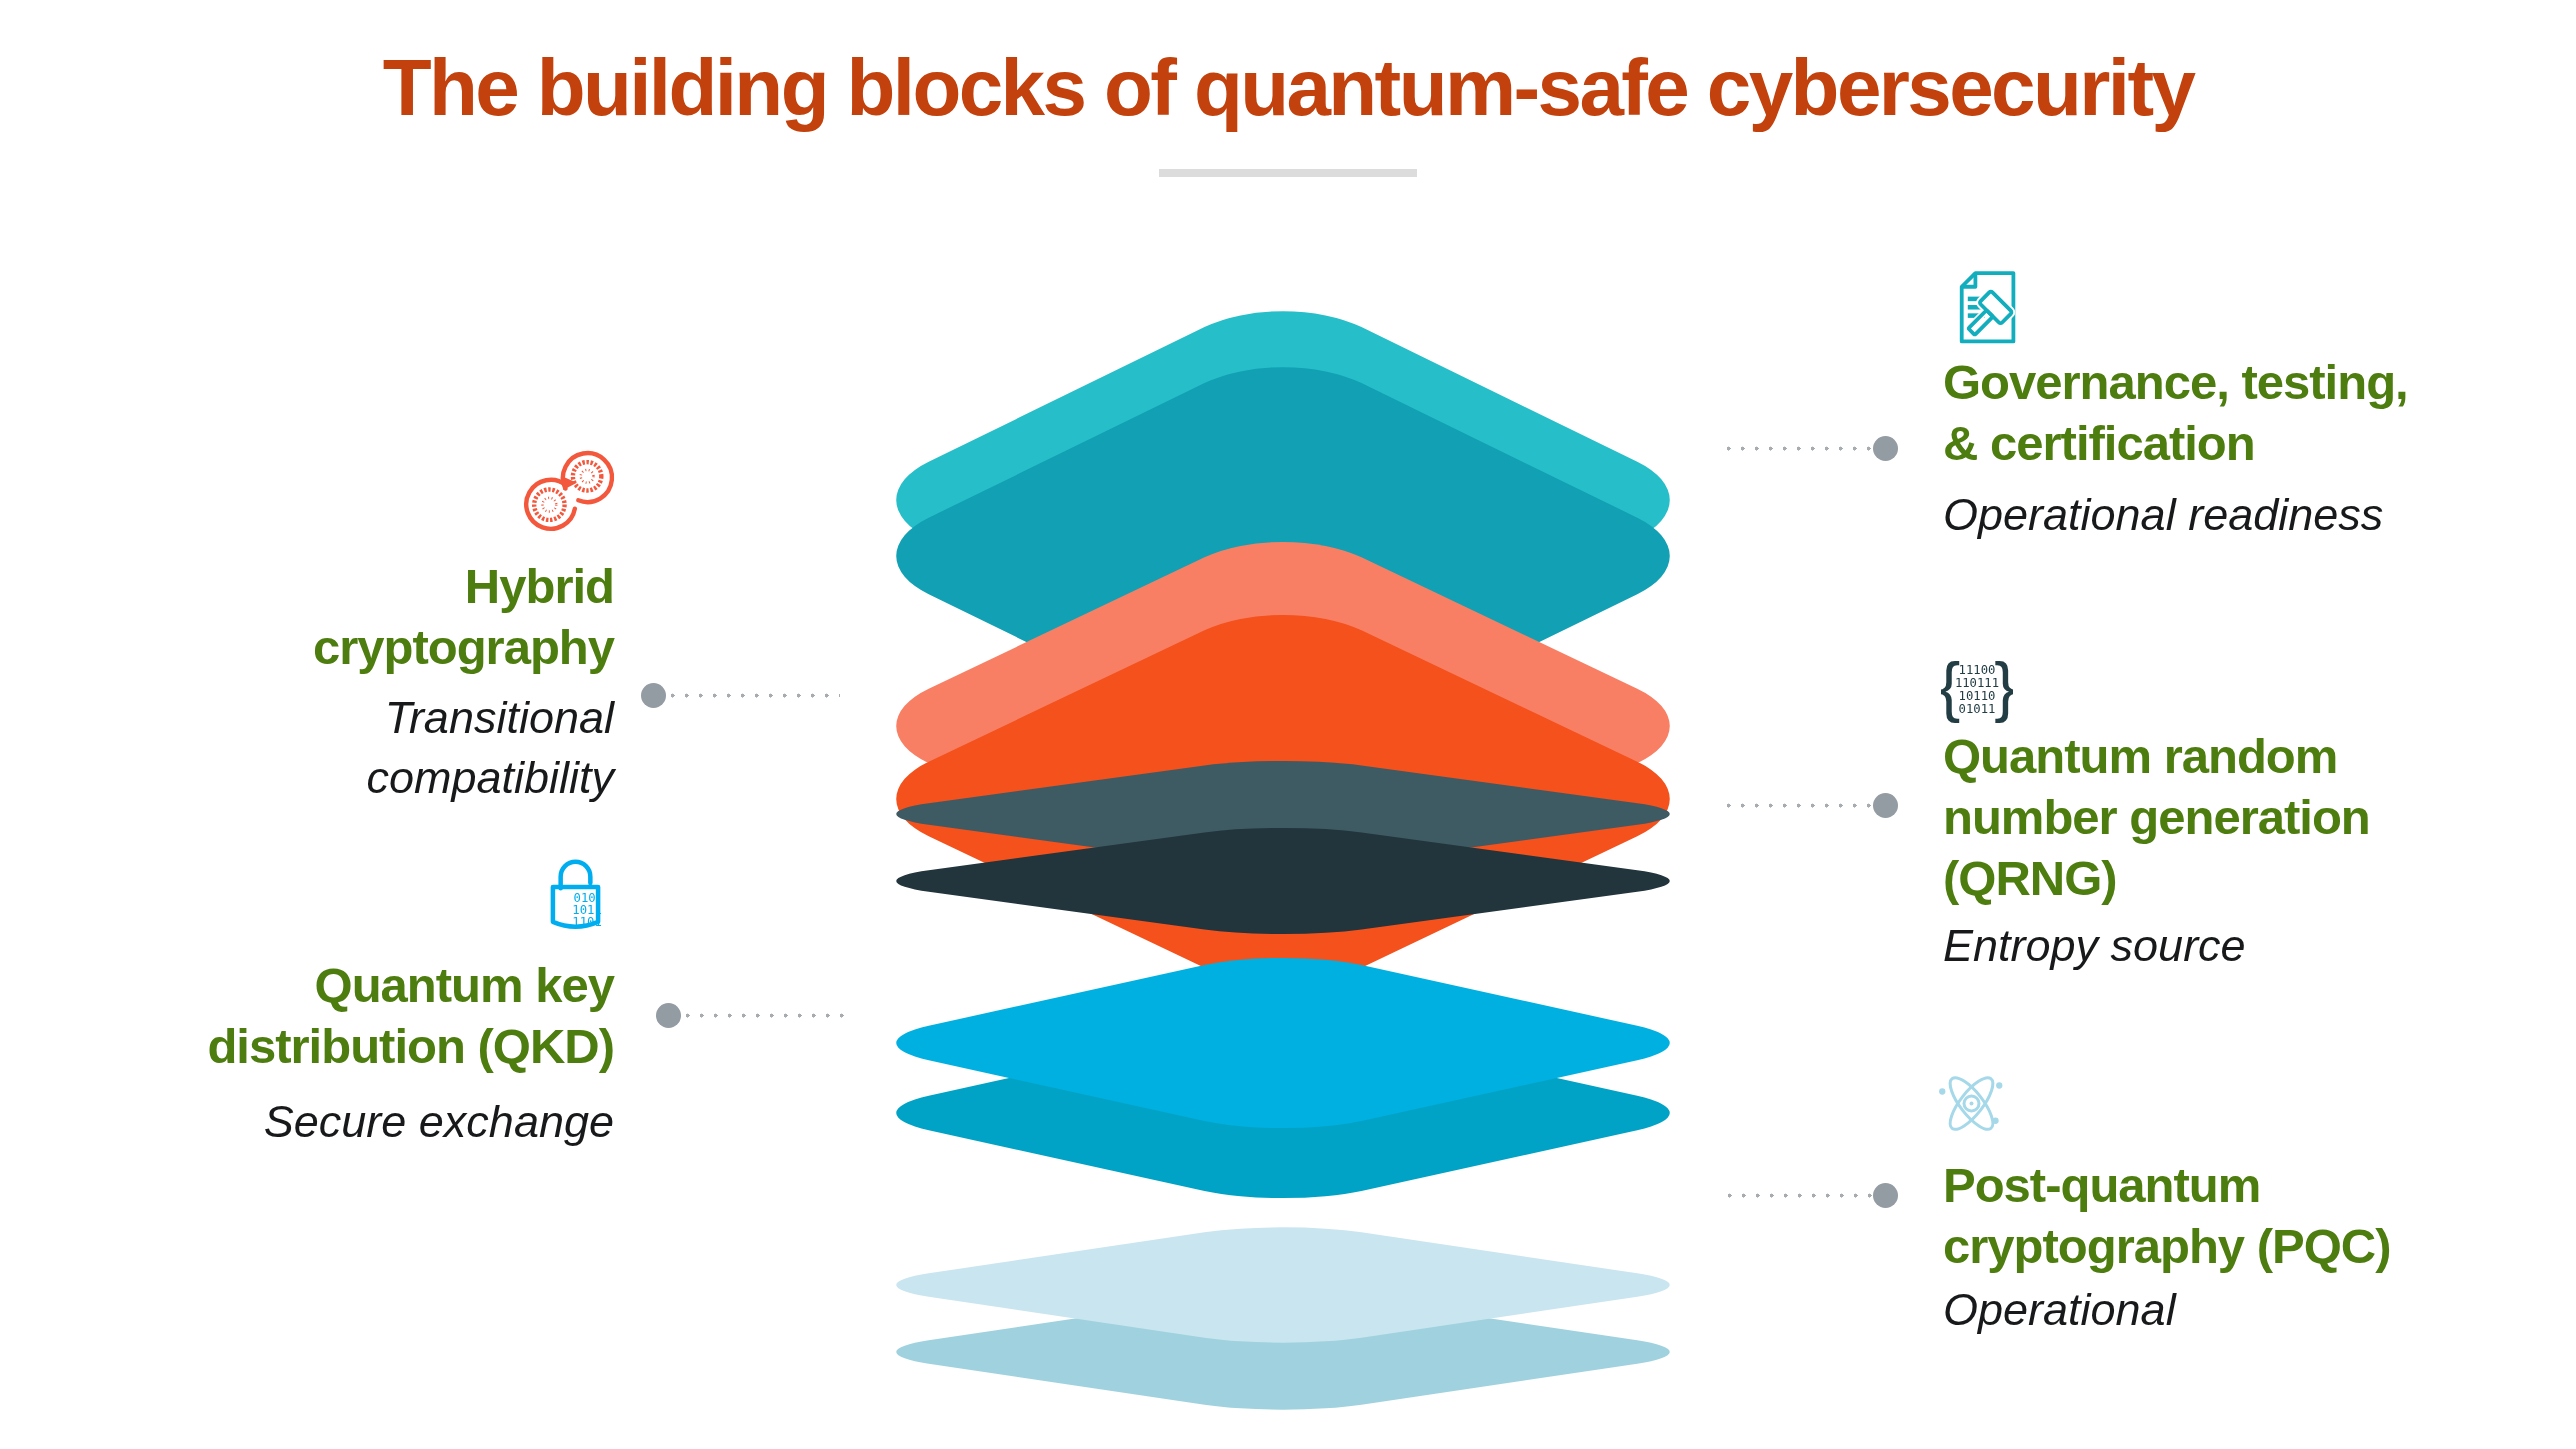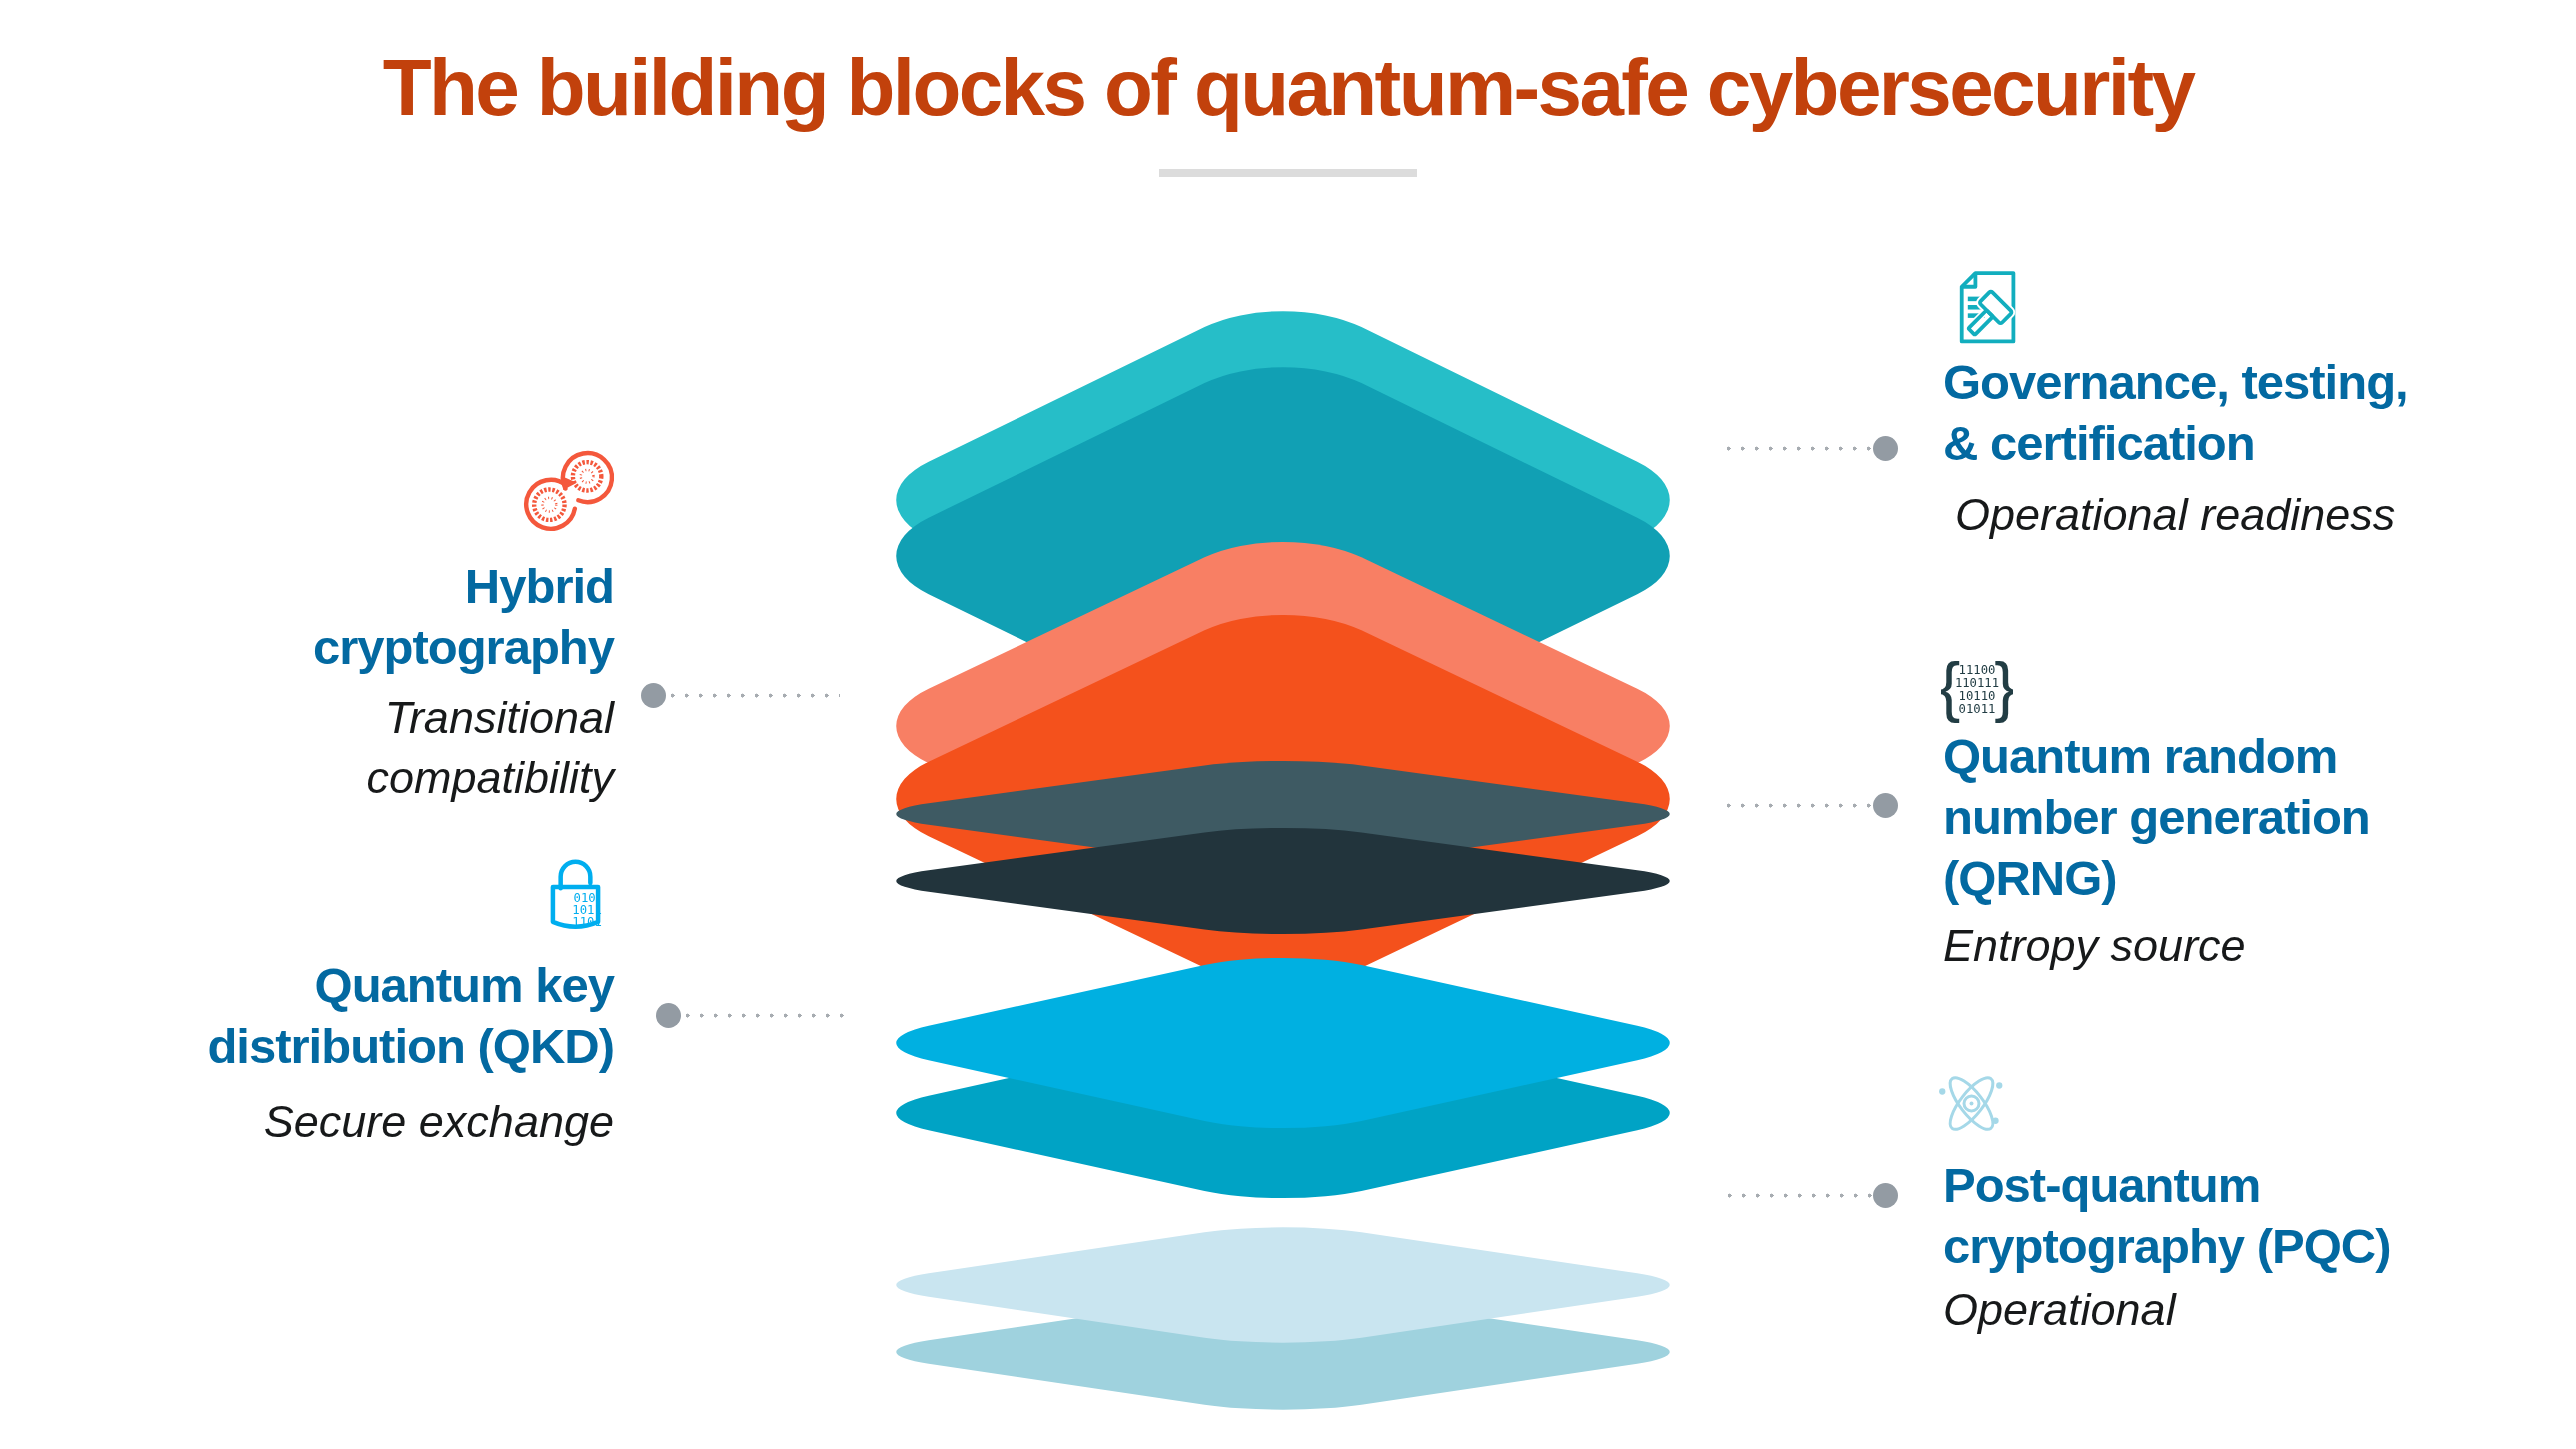--- a/index.html
+++ b/index.html
@@ -35,25 +35,25 @@
   #c-qrng-dot{left:1873px;top:793px;}
   #c-pqc-line{left:1727px;top:1193px;width:147px;}
   #c-pqc-dot{left:1873px;top:1183px;}
   #c-hyb-dot{left:641px;top:683px;}
   #c-hyb-line{left:670px;top:693px;width:170px;}
   #c-qkd-dot{left:656px;top:1003px;}
   #c-qkd-line{left:685px;top:1013px;width:160px;}
 
   
   .lbl{position:absolute;}
-  .lbl-bold{font-weight:700;font-size:49px;line-height:61px;letter-spacing:-1px;color:#0369a1;}
+  .lbl-bold{font-weight:700;font-size:49px;line-height:61px;letter-spacing:-1px;color:#4d7c0f;}
   .lbl-italic{font-style:italic;font-weight:400;font-size:45px;line-height:60px;color:#17191a;}
   .lbl span{display:block;}
   .t-right{text-align:right;}
-  #lb-gov-title{left:1943px;top:352px;}   #lb-gov-sub{left:1943px;top:485px;margin-left:12px;}
+  #lb-gov-title{left:1943px;top:352px;}   #lb-gov-sub{left:1943px;top:485px;}
   #lb-qrng-title{left:1943px;top:726px;} #lb-qrng-sub{left:1943px;top:916px;}
   #lb-pqc-title{left:1943px;top:1155px;}  #lb-pqc-sub{left:1943px;top:1280px;}
   #lb-hyb-title{right:1962px;top:556px;} #lb-hyb-sub{right:1962px;top:688px;}
   #lb-qkd-title{right:1962px;top:955px;} #lb-qkd-sub{right:1962px;top:1092px;}
 
   
   .icon{position:absolute;display:block;}
   .icon svg{display:block;width:100%;height:100%;}
   #ic-gears{left:518px;top:442px;width:100px;height:98px;}
   #ic-lock{left:540px;top:849px;width:71px;height:94px;}

